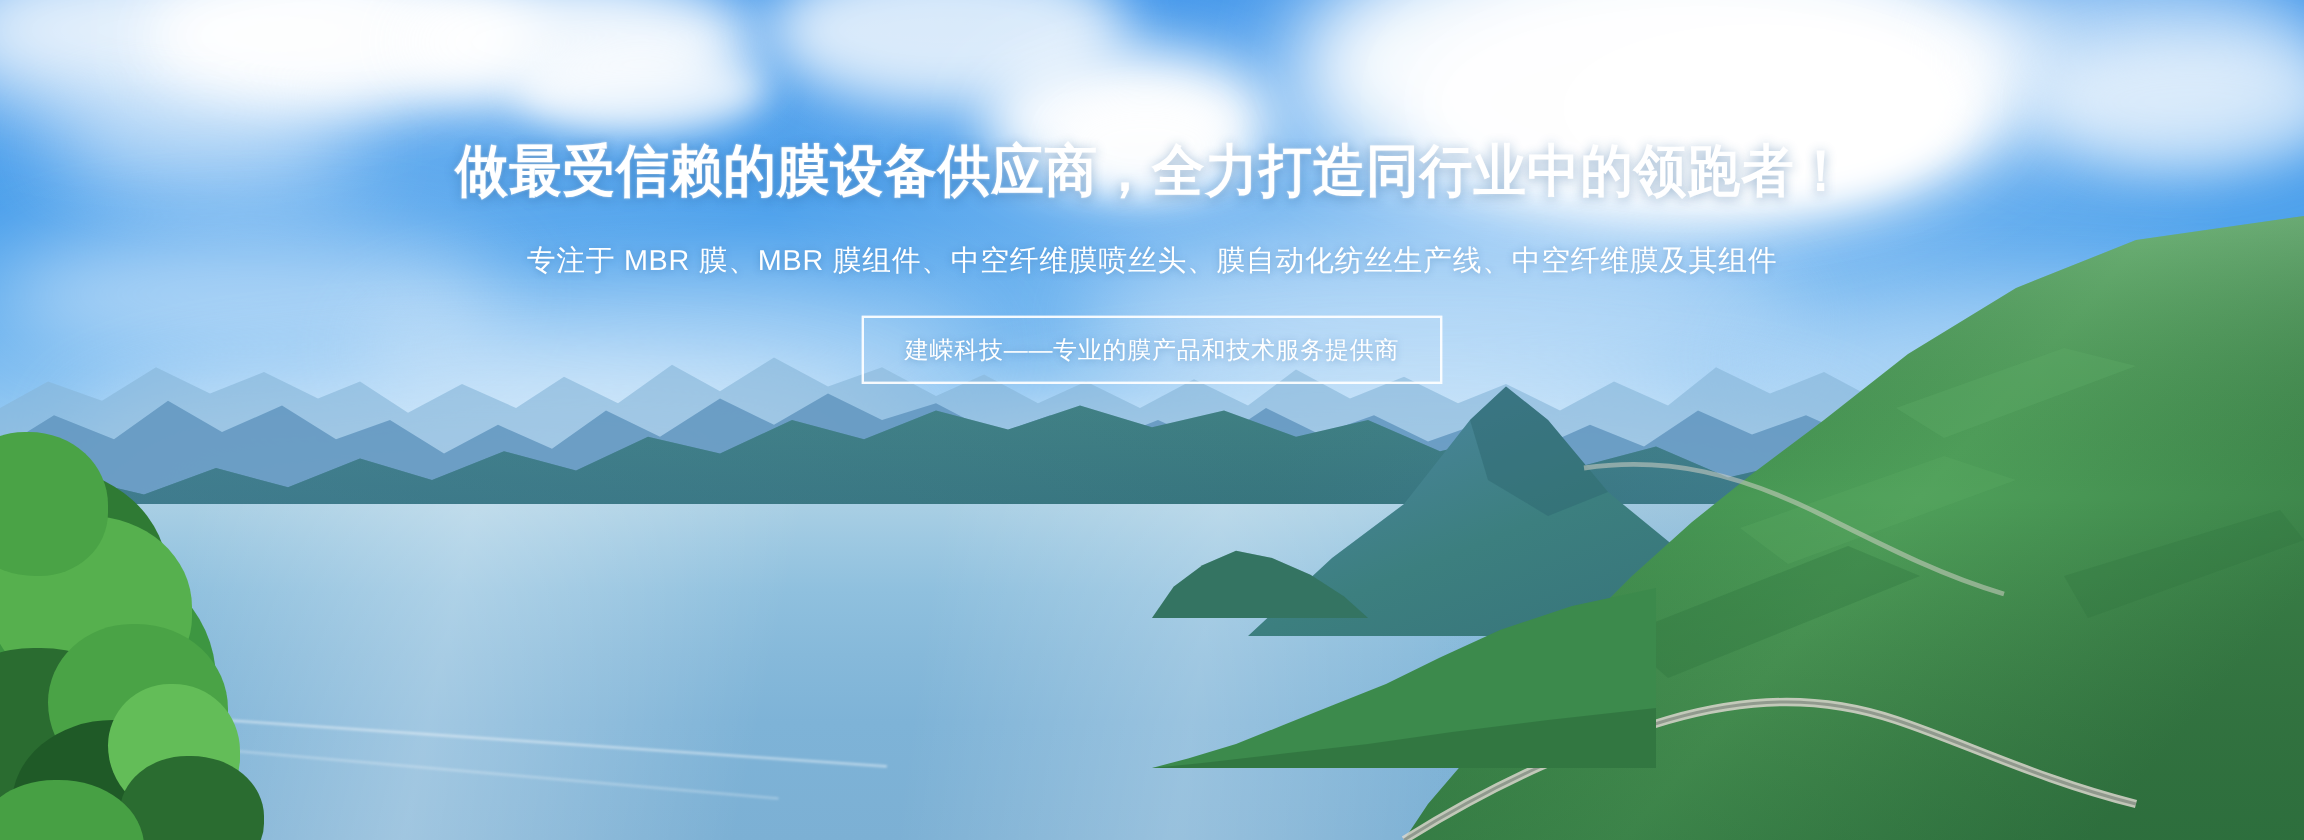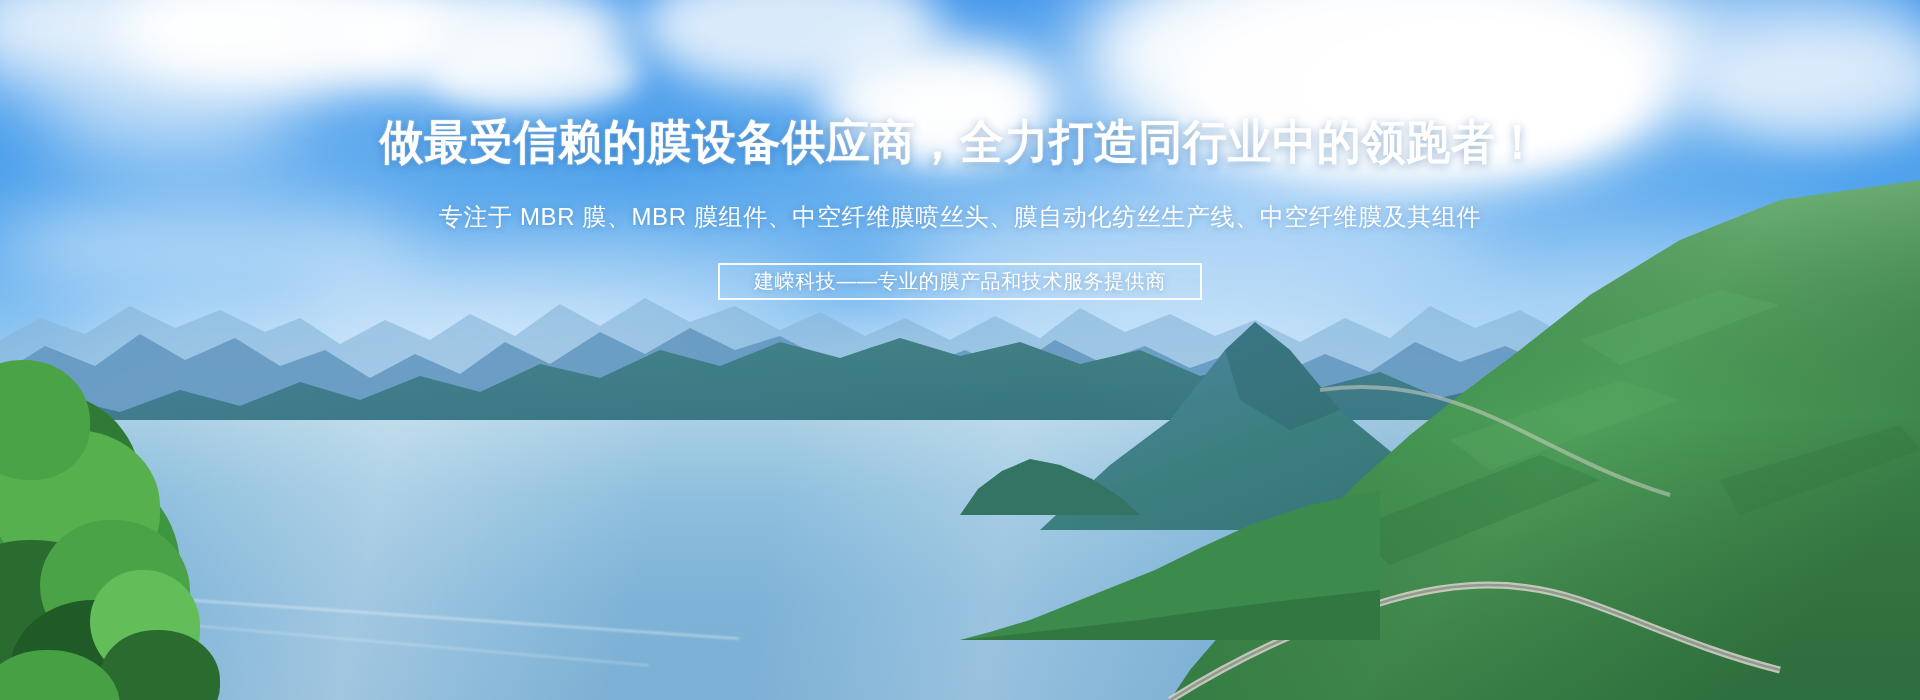--- a/index.html
+++ b/index.html
@@ -87,21 +87,21 @@
     margin-top:36px;
     font-size:24px;
     color:#ffffff;
     letter-spacing:.6px;
     text-shadow:0 1px 6px rgba(40,100,160,.40);
     white-space:nowrap;
   }
   .tagline-box{
     margin-top:30px;
     border:2px solid rgba(255,255,255,.92);
-    padding:3px 34px;
+    padding:13px 34px;
     font-size:20px;
     color:#ffffff;
     letter-spacing:.6px;
     text-shadow:0 1px 6px rgba(40,100,160,.40);
     white-space:nowrap;
     background:rgba(255,255,255,.04);
   }
 
   
   .foliage{position:absolute;left:-20px;bottom:-10px;width:360px;height:340px;}

